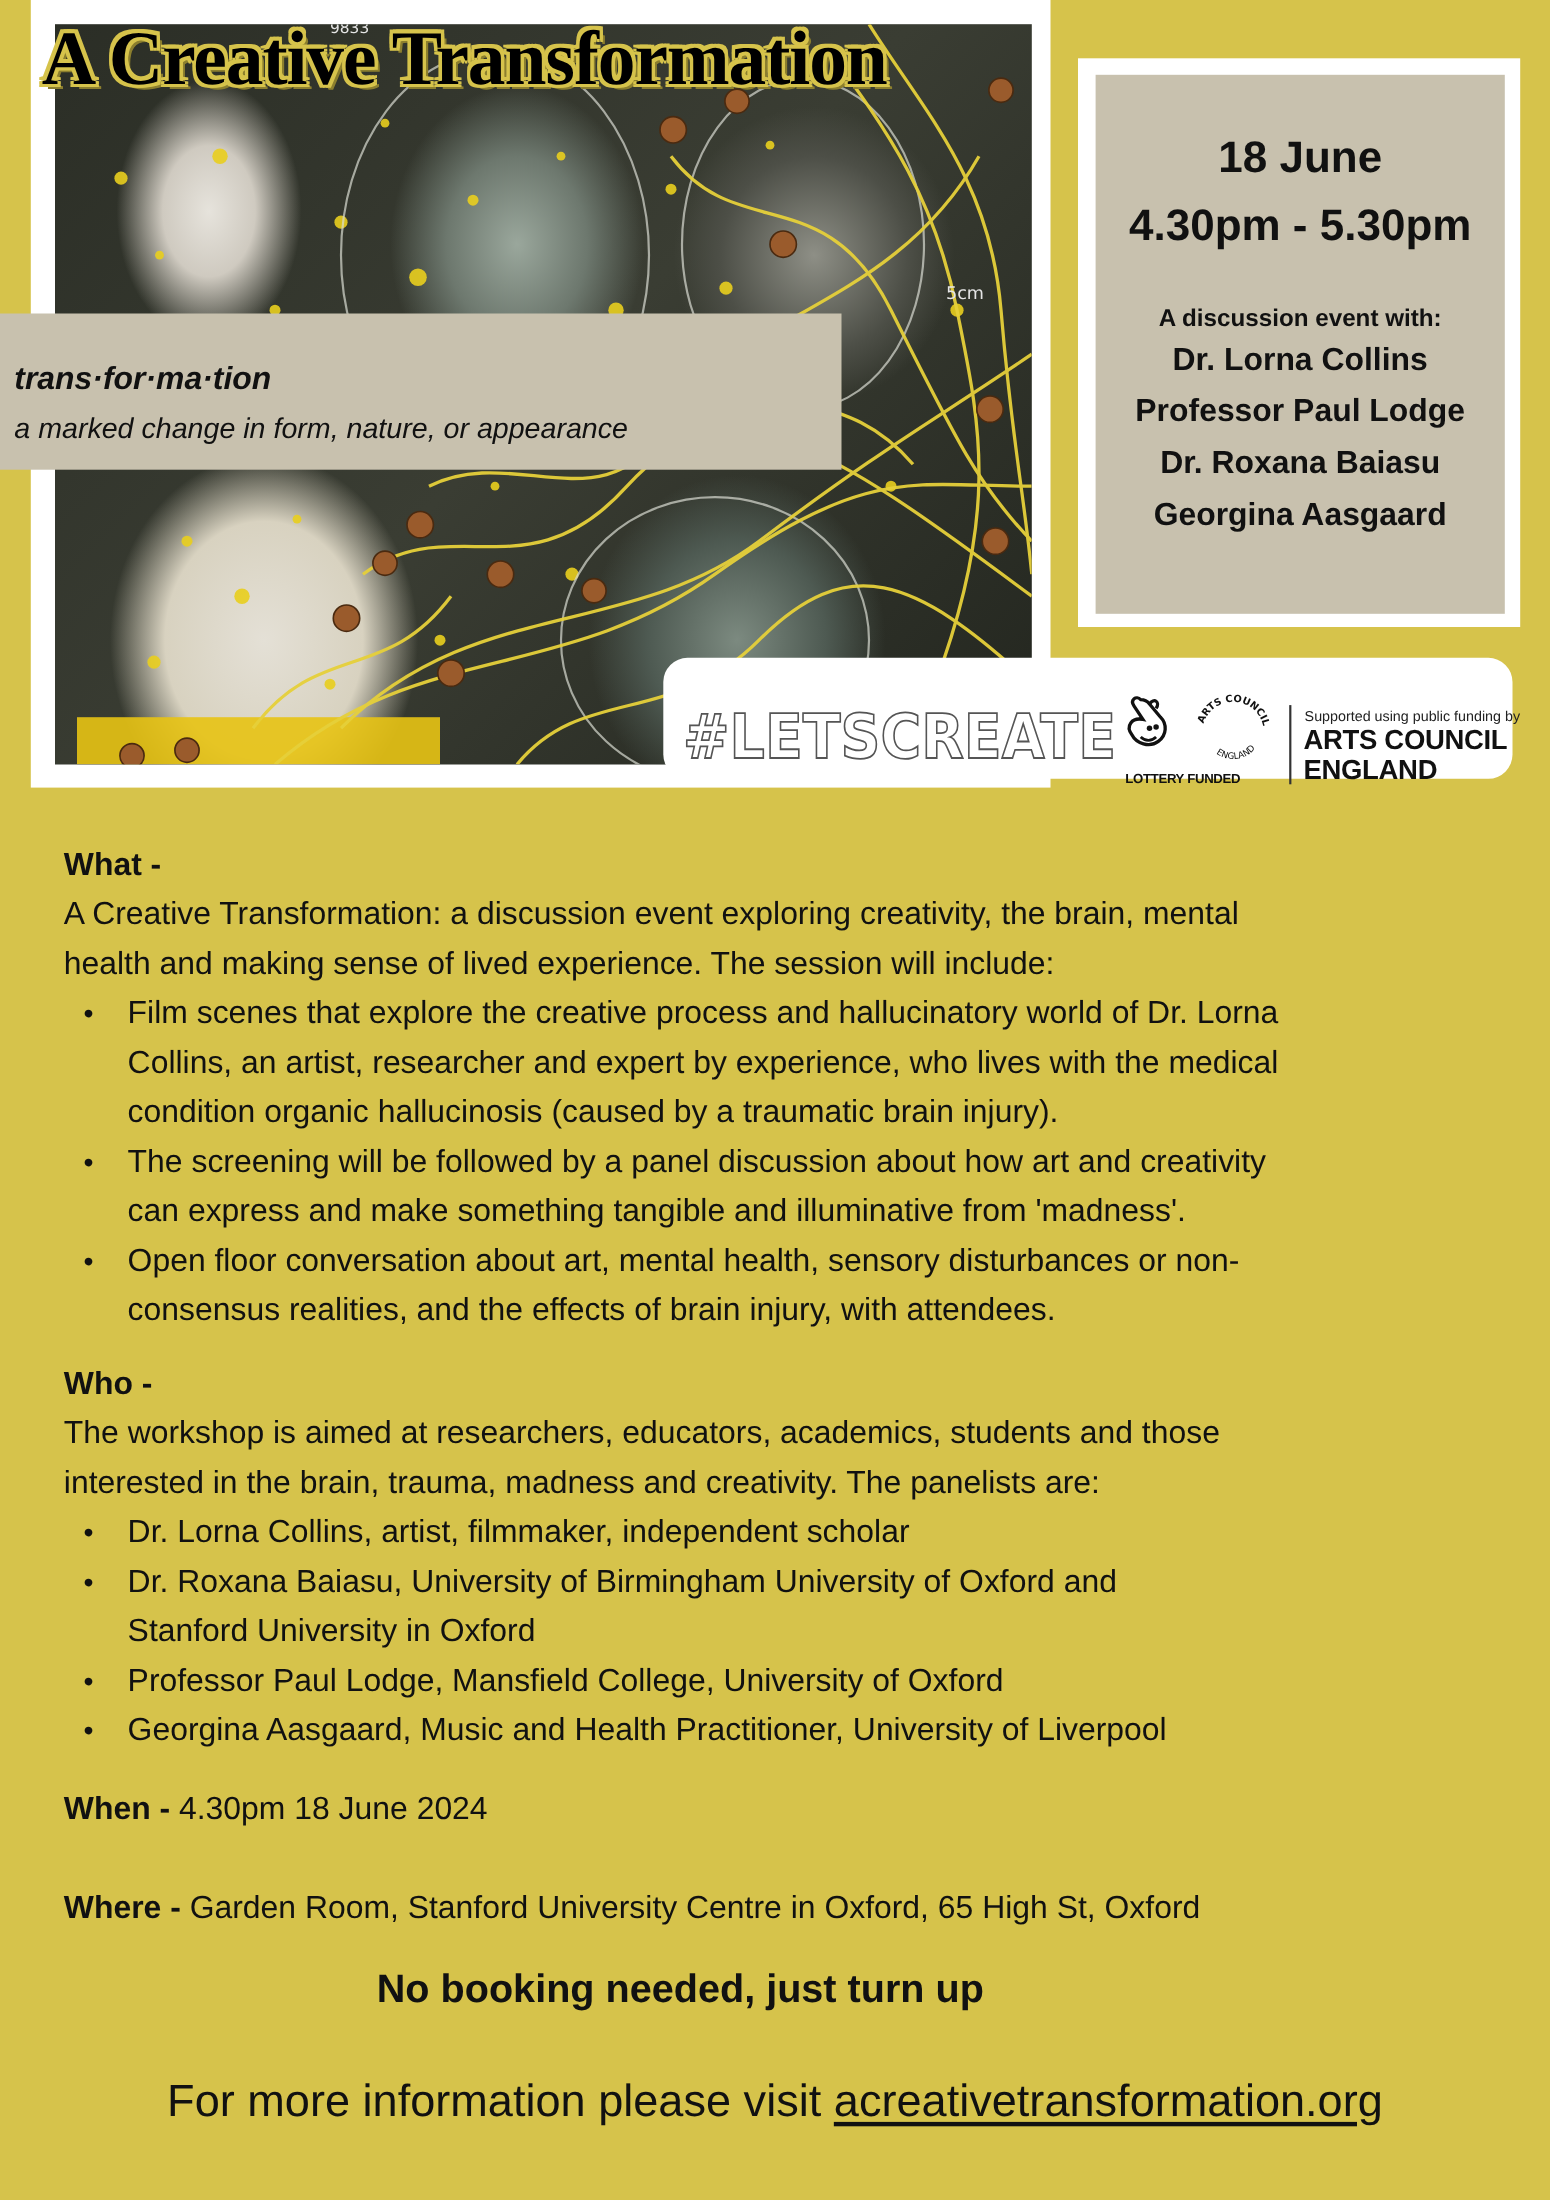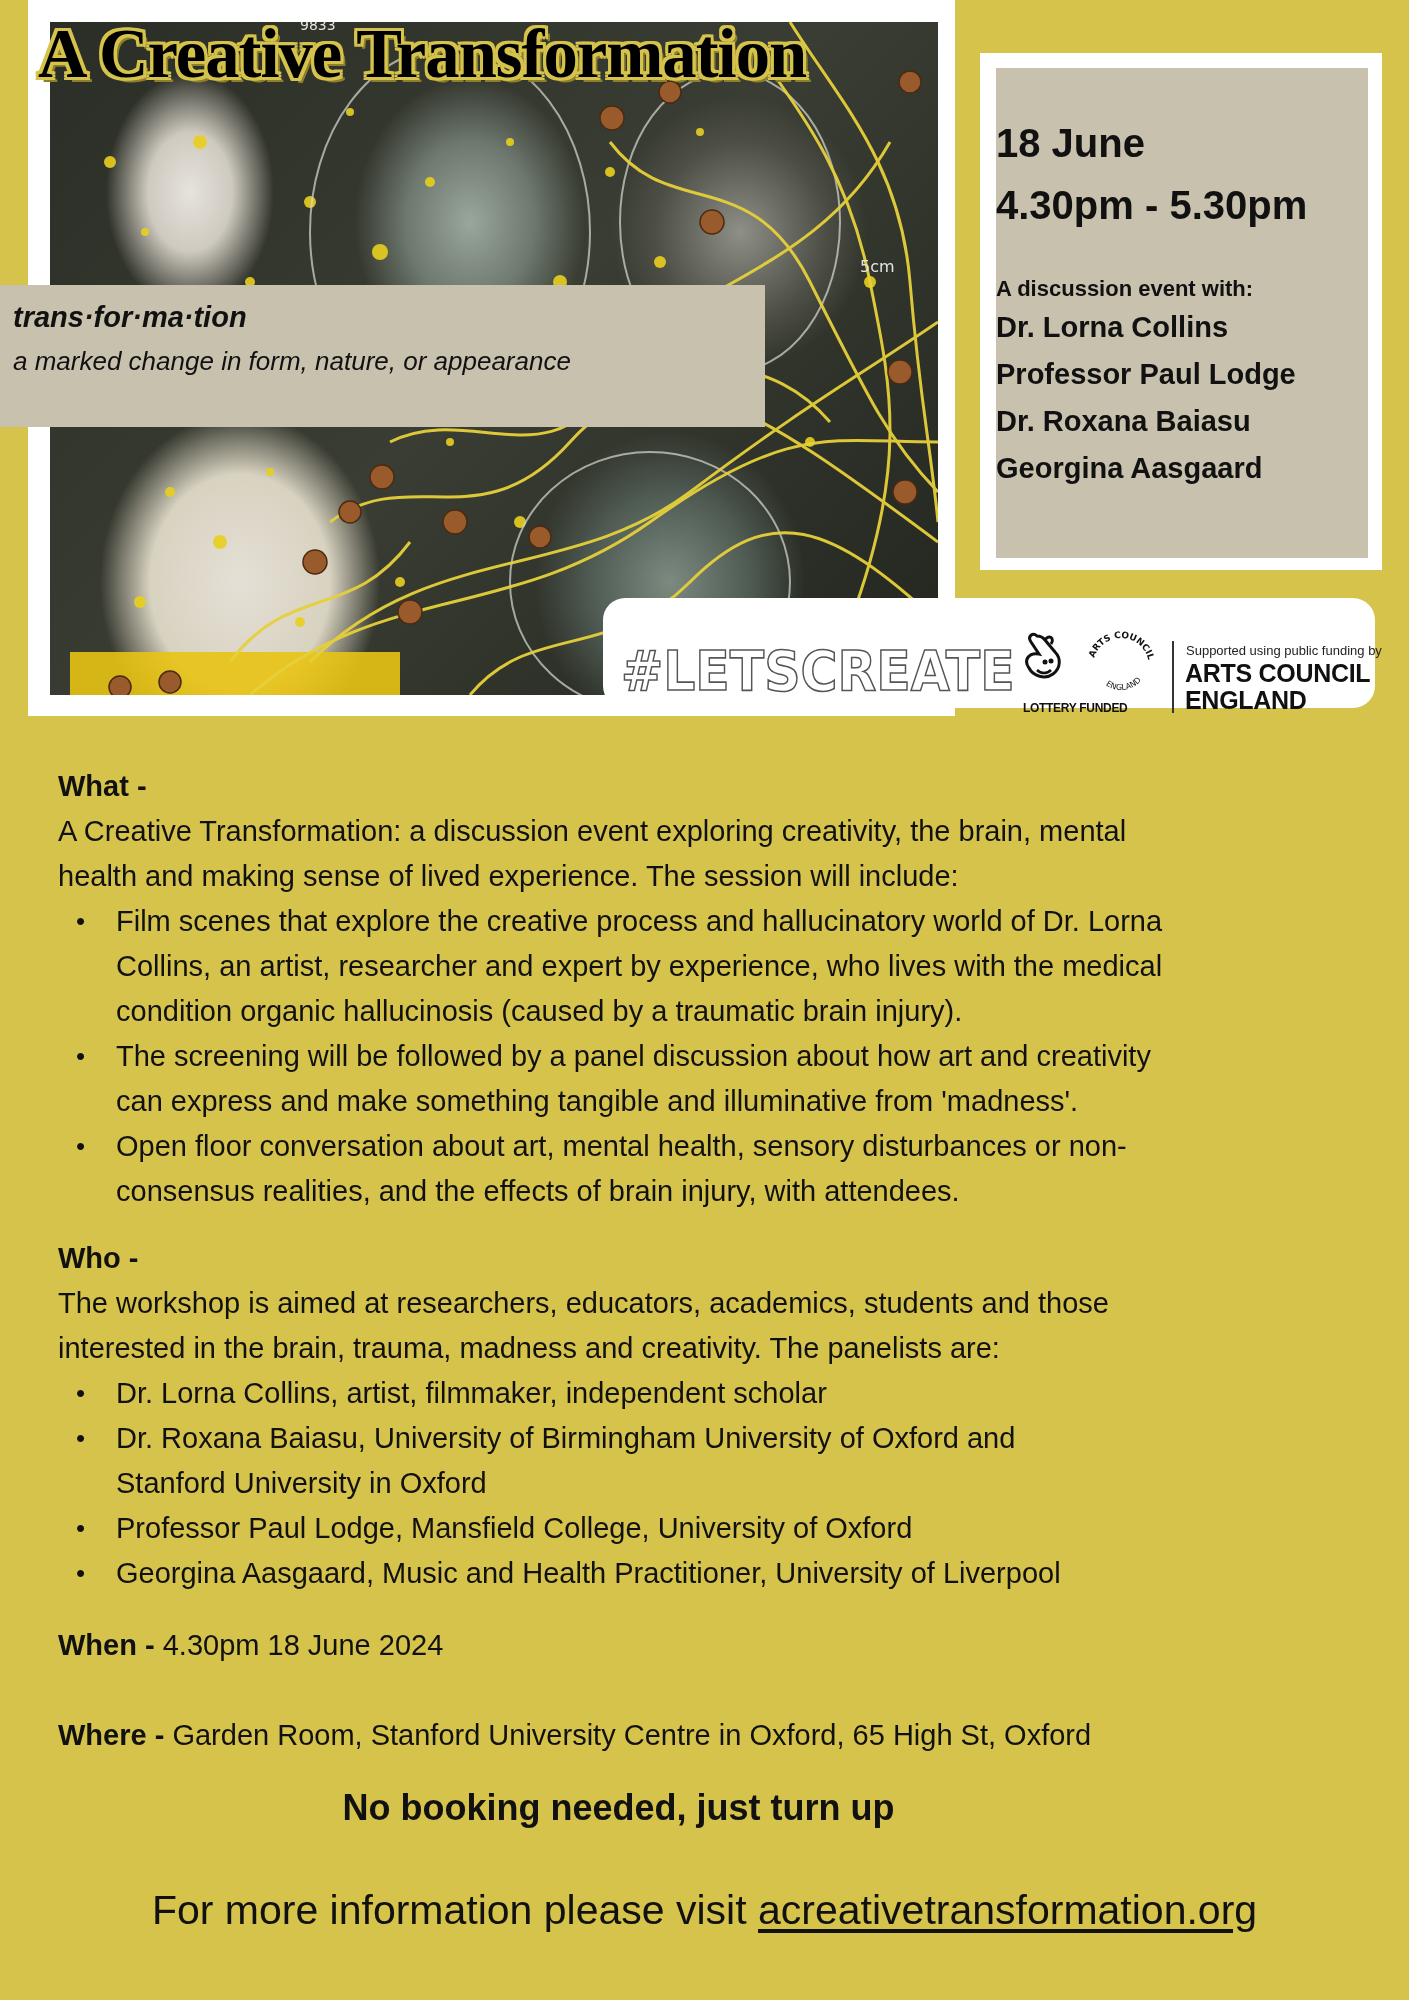--- a/index.html
+++ b/index.html
@@ -40,37 +40,37 @@
       3px 0 0 #D6C34B, -3px 0 0 #D6C34B, 0 3px 0 #D6C34B, 0 -3px 0 #D6C34B,
       3px 3px 0 #D6C34B, -3px -3px 0 #D6C34B, 3px -3px 0 #D6C34B, -3px 3px 0 #D6C34B,
       5px 5px 0 #8c7f2e;
     transform: scaleX(0.98);
     transform-origin: left top;
   }
   
   .definition {
     position: absolute; left: 0; top: 285px; width: 765px; height: 142px;
     background: #C8C1AE;
-    padding: 12px 0 0 13px;
+    padding: 40px 0 0 13px;
   }
   .definition .term {
     font-size: 29px; font-weight: bold; font-style: italic; line-height: 40px;
   }
   .definition .meaning {
     font-size: 26px; font-style: italic; line-height: 48px;
   }
   
   .info-frame {
     position: absolute; left: 980px; top: 53px; width: 402px; height: 517px;
     background: #fff;
   }
   .info-box {
     position: absolute; left: 996px; top: 68px; width: 372px; height: 490px;
     background: #C8C1AE;
-    text-align: left;
+    text-align: center;
   }
   .info-date { margin-top: 44px; font-size: 40px; font-weight: bold; line-height: 62px; }
   .info-time { font-size: 40px; font-weight: bold; line-height: 62px; }
   .info-intro { margin-top: 38px; font-size: 22px; font-weight: bold; line-height: 30px; }
   .info-people { list-style: none; }
   .info-people li { font-size: 29px; font-weight: bold; line-height: 47px; }
   
   .logo-banner {
     position: absolute; left: 603px; top: 598px; width: 772px; height: 110px;
     background: #fff;

